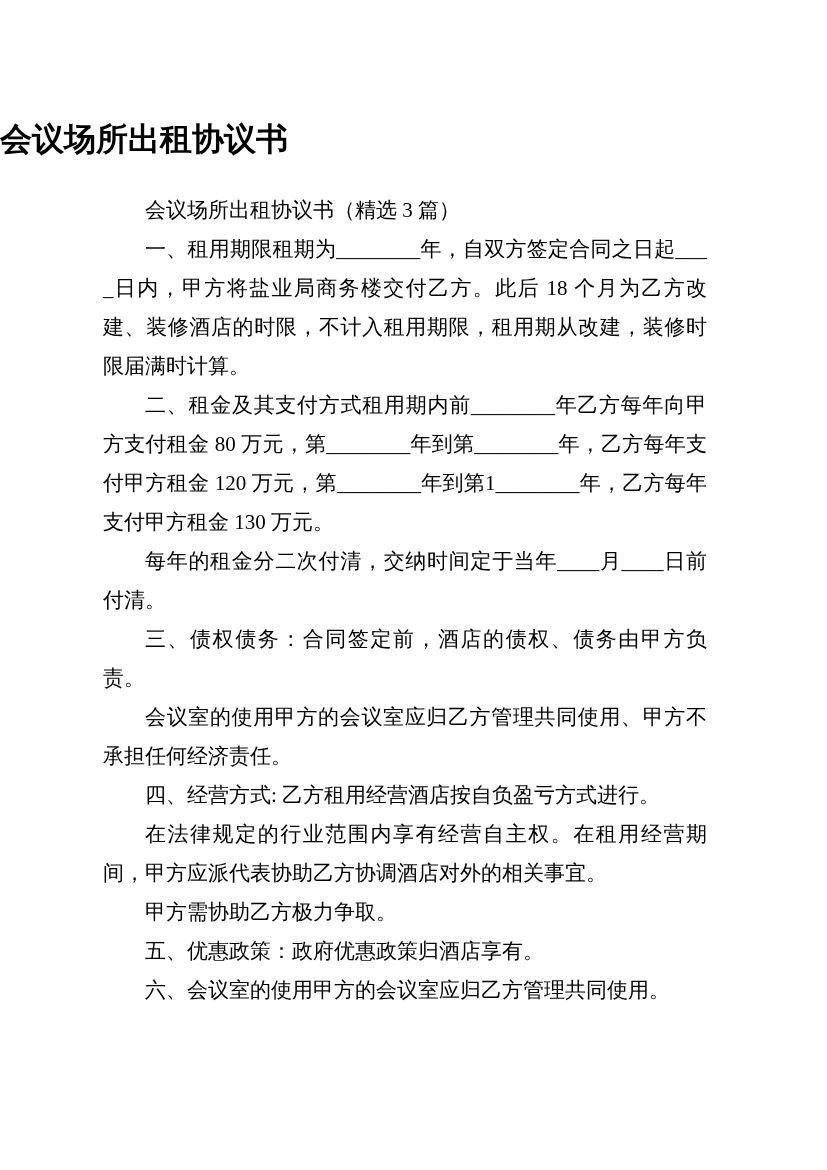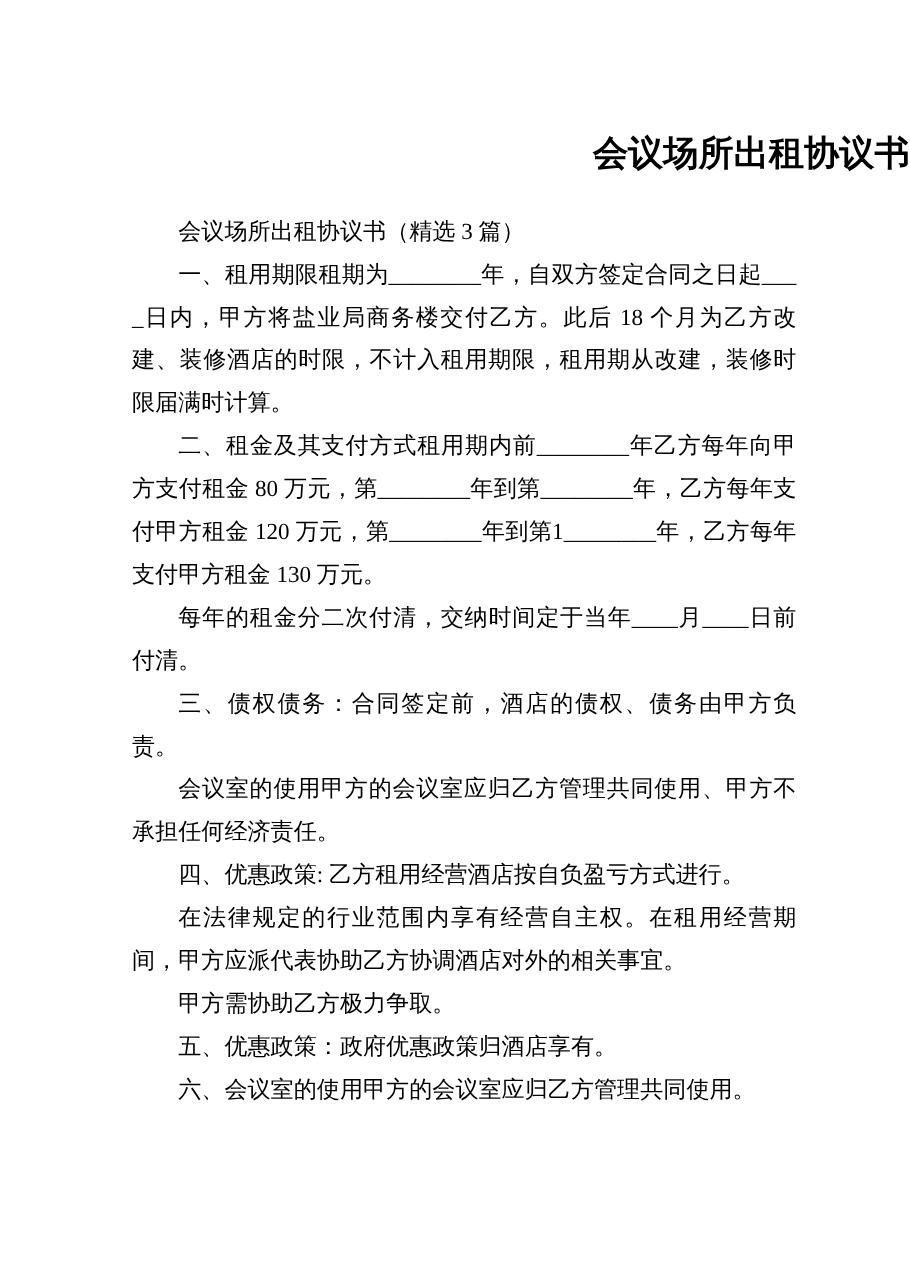--- a/index.html
+++ b/index.html
@@ -14,30 +14,30 @@
     background: #ffffff;
     color: #000000;
     font-family: "Liberation Serif", "DejaVu Serif", serif;
     overflow: hidden;
   }
   .doc-title {
     position: absolute;
     top: 95px;
     left: 0;
     width: 100%;
-    text-align: right;
+    text-align: left;
     font-size: 32px;
     line-height: 46px;
     font-weight: bold;
     white-space: nowrap;
   }
   .doc-body {
     position: absolute;
     top: 191px;
-    left: 120px;
+    left: 103px;
     width: 604px;
   }
   .doc-body p.para {
     margin: 0;
     padding: 0;
     font-size: 21px;
     line-height: 39px;
     text-align: justify;
     text-justify: inter-character;
     text-indent: 2em;
@@ -51,19 +51,19 @@
   <h1 class="doc-title">会议场所出租协议书</h1>
 
   <div class="doc-body">
 
   <p class="para">会议场所出租协议书（精选 3 篇）</p>
       <p class="para">一、租用期限租期为________年，自双方签定合同之日起____日内，甲方将盐业局商务楼交付乙方。此后 18 个月为乙方改建、装修酒店的时限，不计入租用期限，租用期从改建，装修时限届满时计算。</p>
       <p class="para">二、租金及其支付方式租用期内前________年乙方每年向甲方支付租金 80 万元，第________年到第________年，乙方每年支付甲方租金 120 万元，第________年到第1________年，乙方每年支付甲方租金 130 万元。</p>
       <p class="para">每年的租金分二次付清，交纳时间定于当年____月____日前付清。</p>
       <p class="para">三、债权债务：合同签定前，酒店的债权、债务由甲方负责。</p>
       <p class="para">会议室的使用甲方的会议室应归乙方管理共同使用、甲方不承担任何经济责任。</p>
-      <p class="para">四、优惠政策: 乙方租用经营酒店按自负盈亏方式进行。</p>
+      <p class="para">四、经营方式: 乙方租用经营酒店按自负盈亏方式进行。</p>
       <p class="para">在法律规定的行业范围内享有经营自主权。在租用经营期间，甲方应派代表协助乙方协调酒店对外的相关事宜。</p>
       <p class="para">甲方需协助乙方极力争取。</p>
       <p class="para">五、优惠政策：政府优惠政策归酒店享有。</p>
       <p class="para">六、会议室的使用甲方的会议室应归乙方管理共同使用。</p>
     </div>
 </div>
 
 </body></html>

